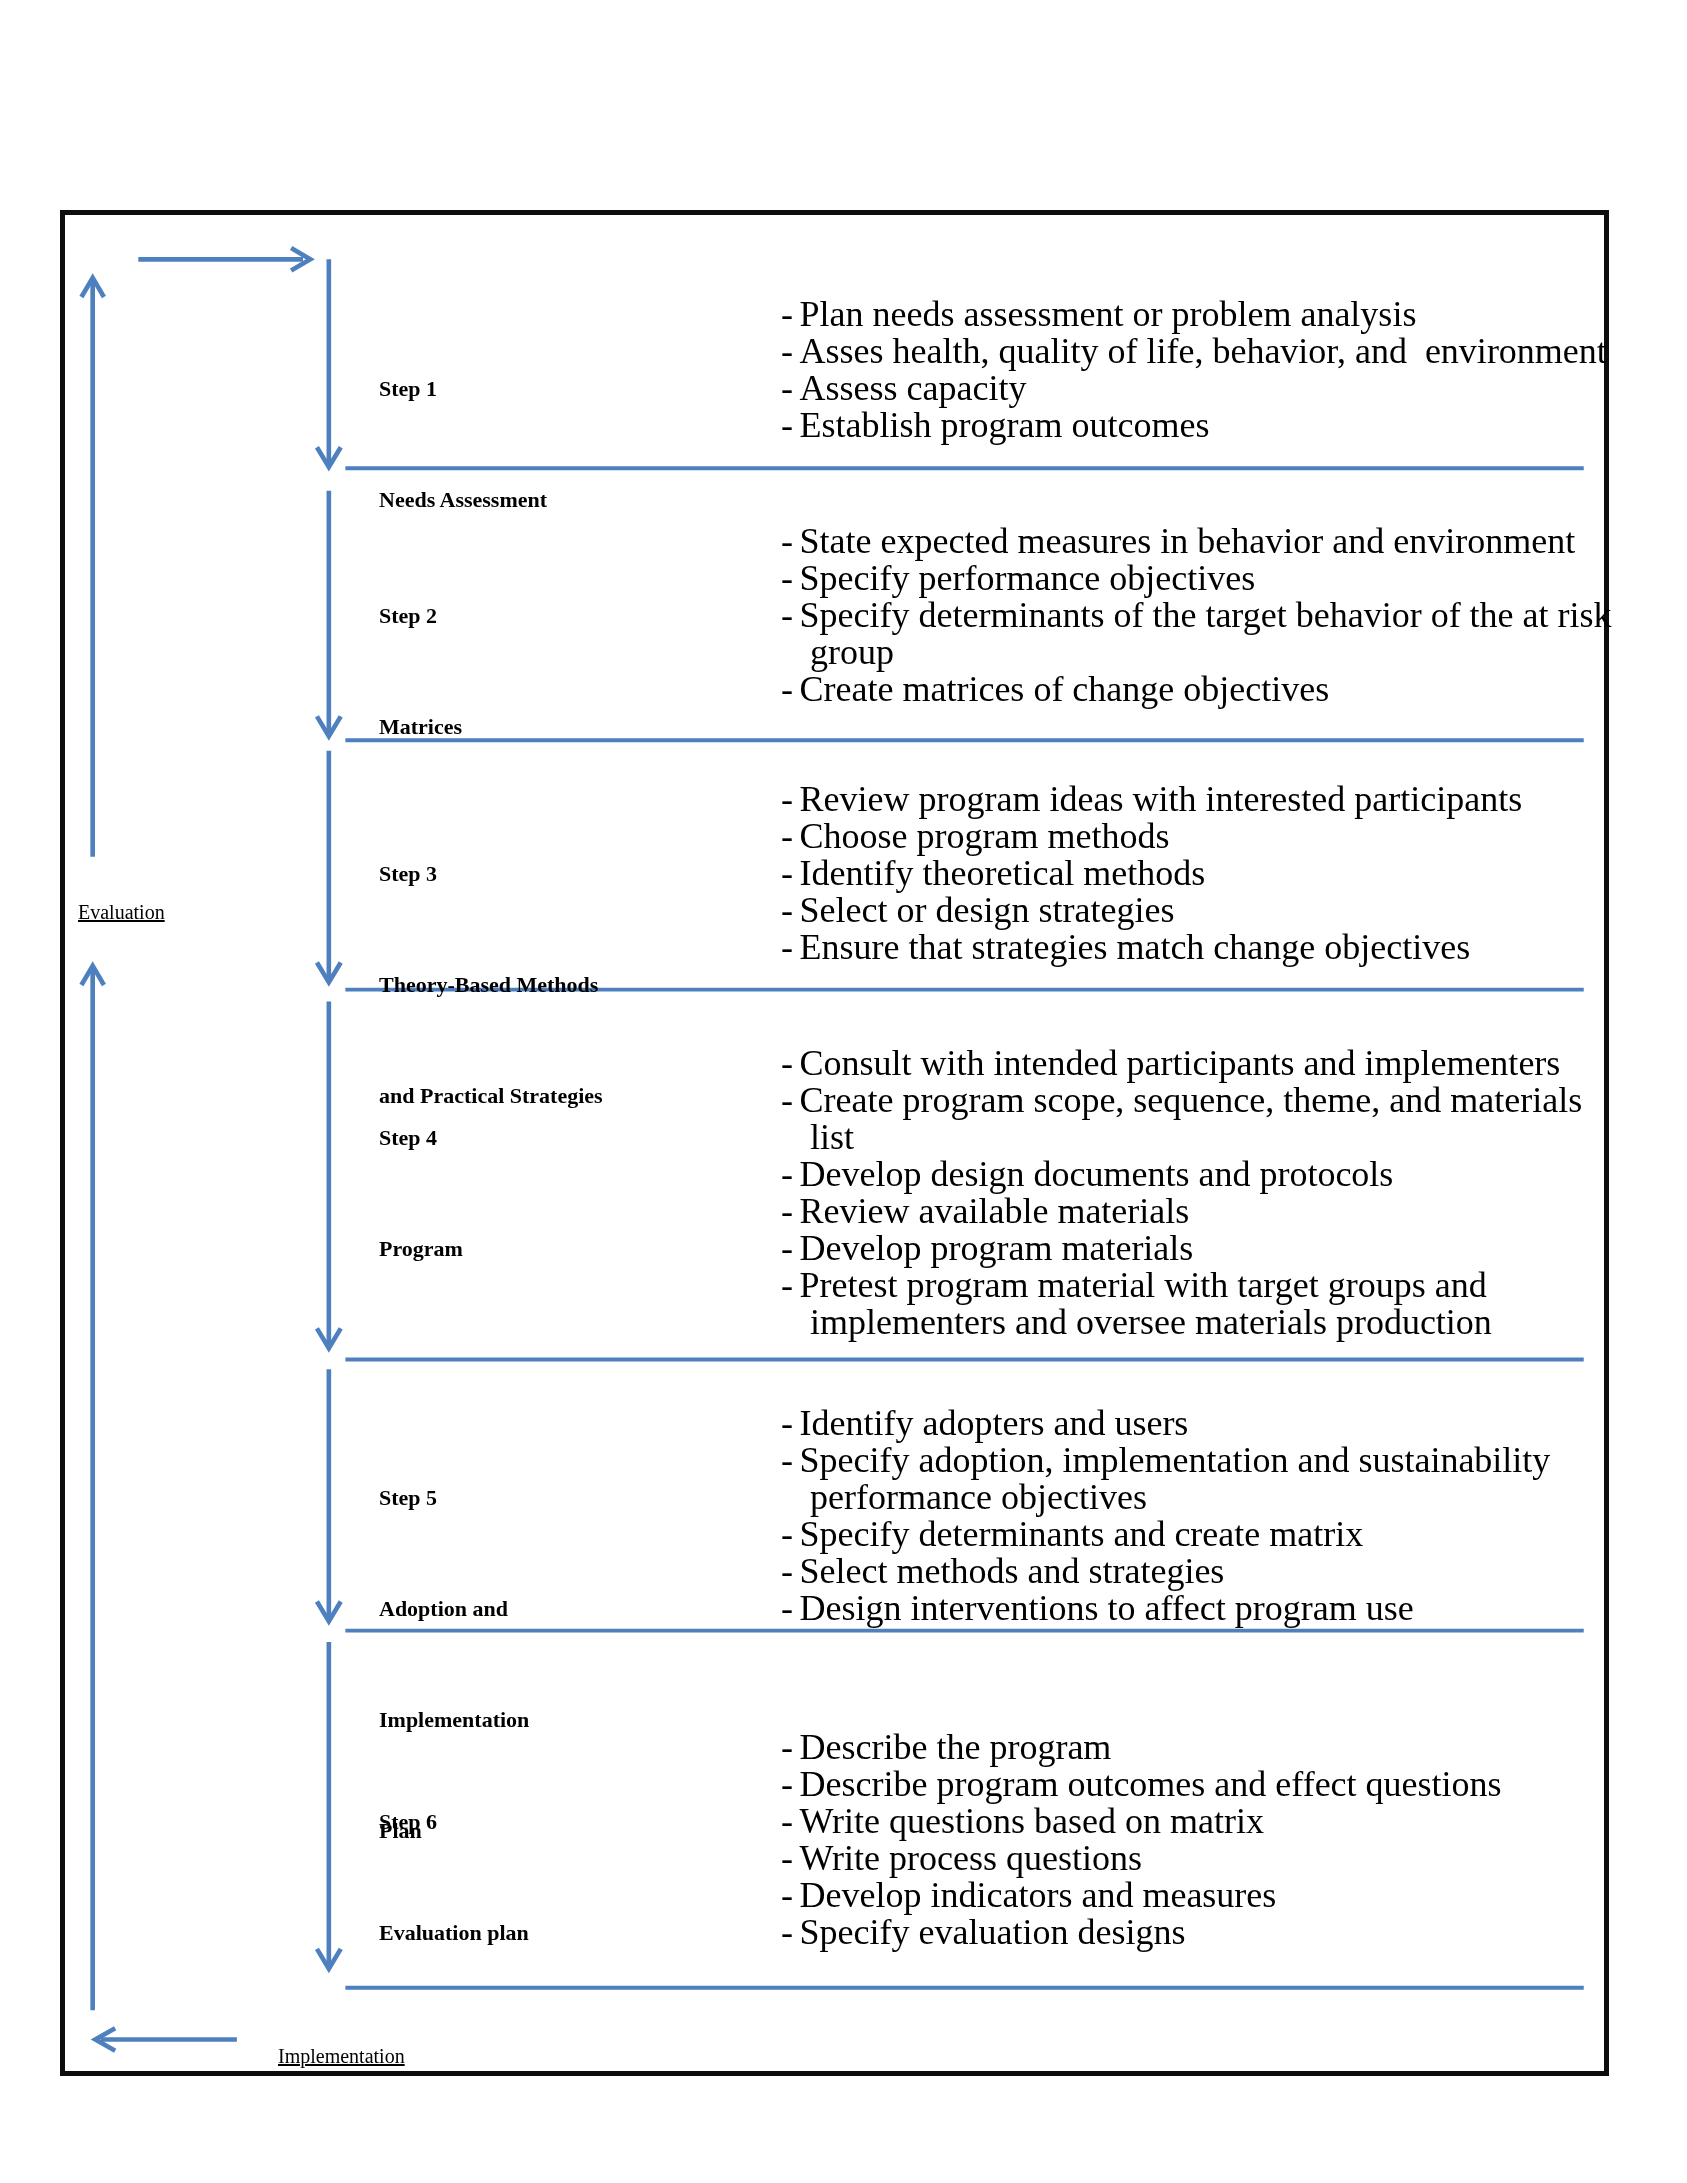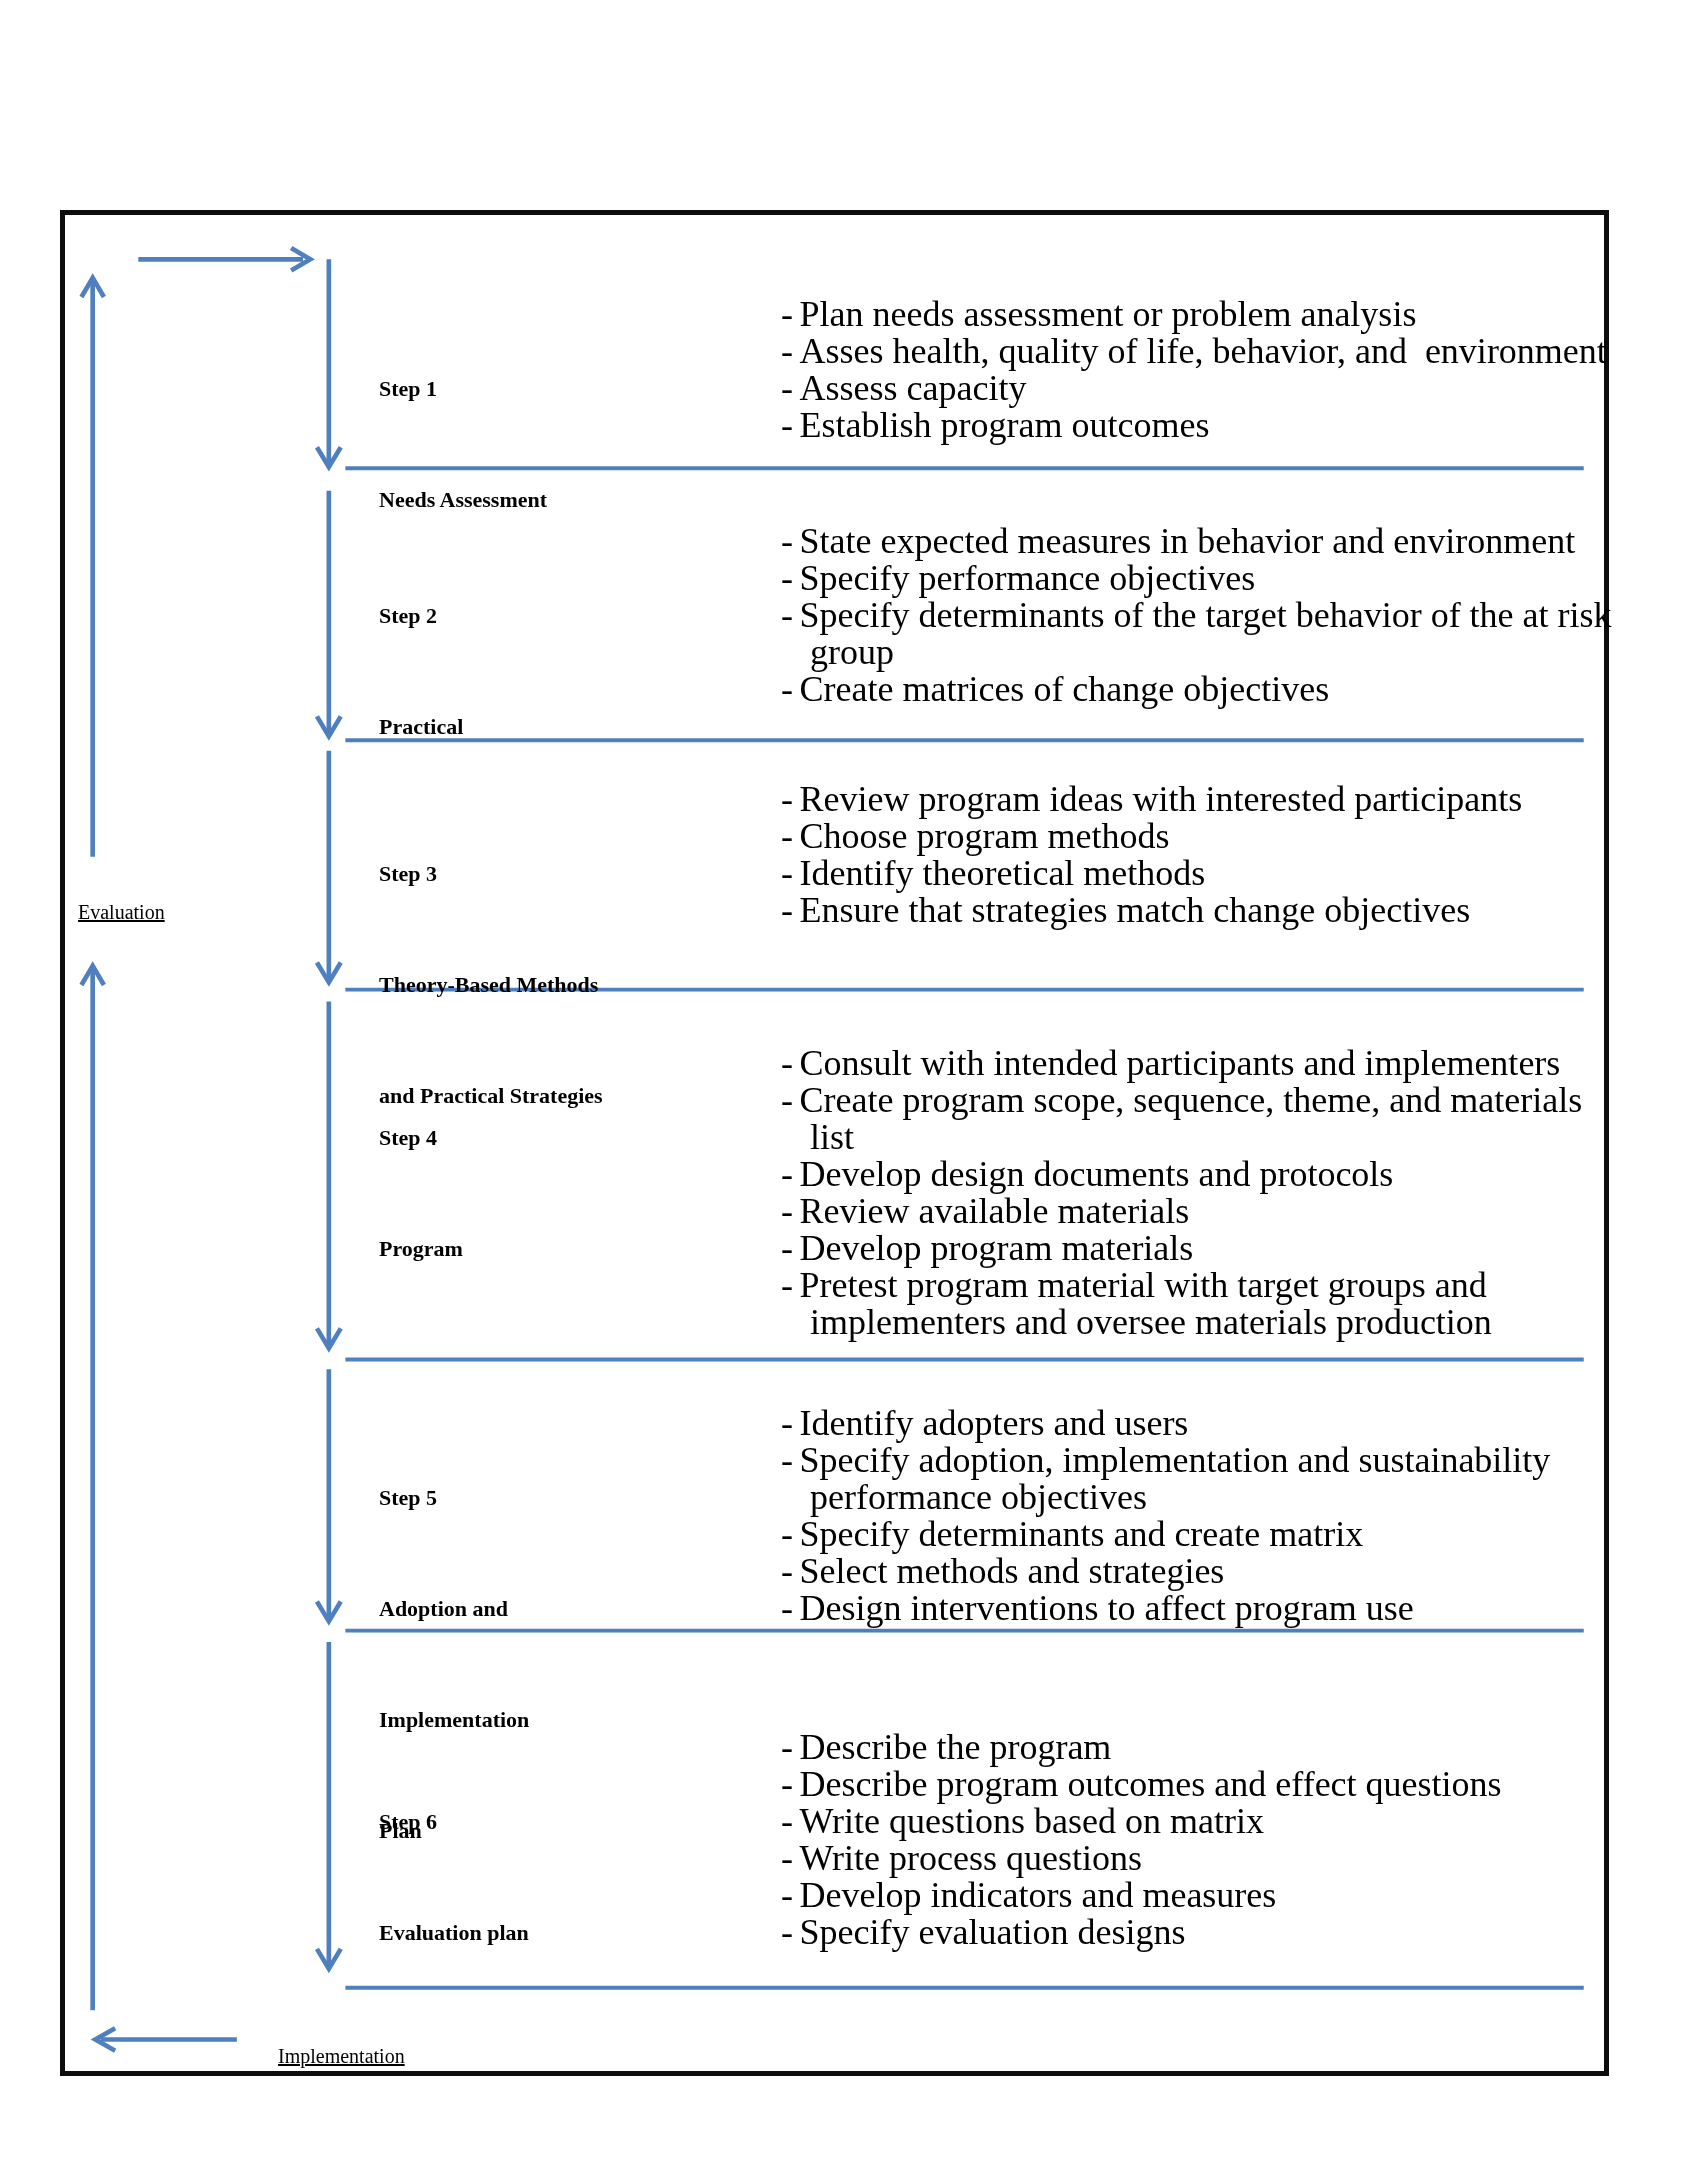--- a/index.html
+++ b/index.html
@@ -110,41 +110,42 @@
       <div class="line"><span class="dash">-</span><span class="txt">Plan needs assessment or problem analysis</span></div>
       <div class="line"><span class="dash">-</span><span class="txt">Asses health, quality of life, behavior, and  environment</span></div>
       <div class="line"><span class="dash">-</span><span class="txt">Assess capacity</span></div>
       <div class="line"><span class="dash">-</span><span class="txt">Establish program outcomes</span></div>
     </div>
   </section>
 
   <section class="step" style="top:523px">
     <div class="titles">
       <div class="t">Step 2</div>
-      <div class="t">Practical</div>
+      <div class="t">Matrices</div>
     </div>
     <div class="bullets">
       <div class="line"><span class="dash">-</span><span class="txt">State expected measures in behavior and environment</span></div>
       <div class="line"><span class="dash">-</span><span class="txt">Specify performance objectives</span></div>
       <div class="line"><span class="dash">-</span><span class="txt">Specify determinants of the target behavior of the at risk</span></div>
       <div class="line cont"><span class="dash"></span><span class="txt">group</span></div>
       <div class="line"><span class="dash">-</span><span class="txt">Create matrices of change objectives</span></div>
     </div>
   </section>
 
   <section class="step" style="top:781px">
     <div class="titles">
       <div class="t">Step 3</div>
       <div class="t">Theory-Based Methods</div>
       <div class="t">and Practical Strategies</div>
     </div>
     <div class="bullets">
       <div class="line"><span class="dash">-</span><span class="txt">Review program ideas with interested participants</span></div>
       <div class="line"><span class="dash">-</span><span class="txt">Choose program methods</span></div>
       <div class="line"><span class="dash">-</span><span class="txt">Identify theoretical methods</span></div>
+      <div class="line"><span class="dash">-</span><span class="txt">Select or design strategies</span></div>
       <div class="line"><span class="dash">-</span><span class="txt">Ensure that strategies match change objectives</span></div>
     </div>
   </section>
 
   <section class="step" style="top:1045px">
     <div class="titles">
       <div class="t">Step 4</div>
       <div class="t">Program</div>
     </div>
     <div class="bullets">

